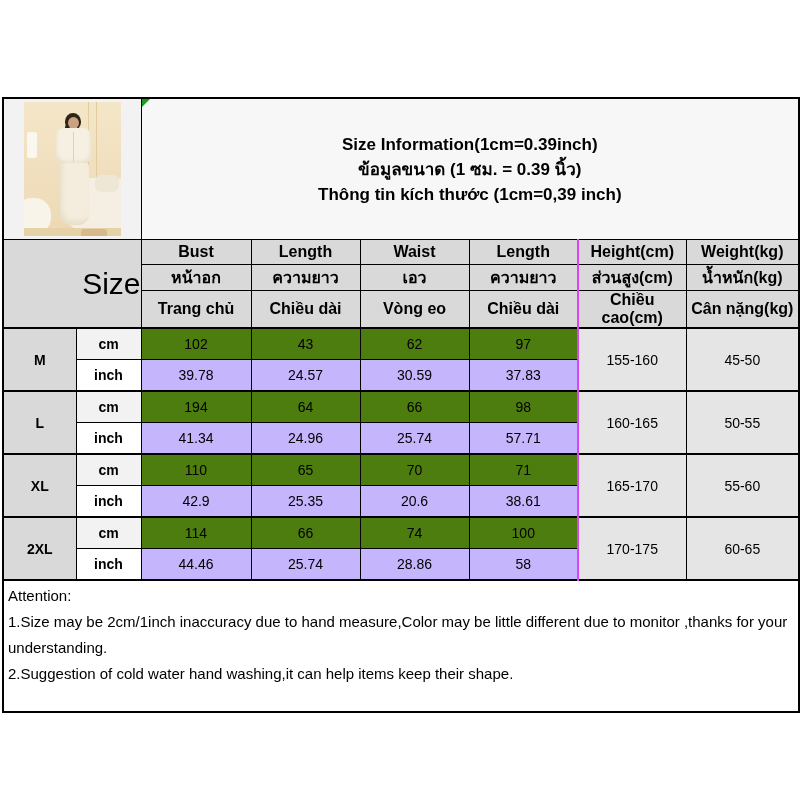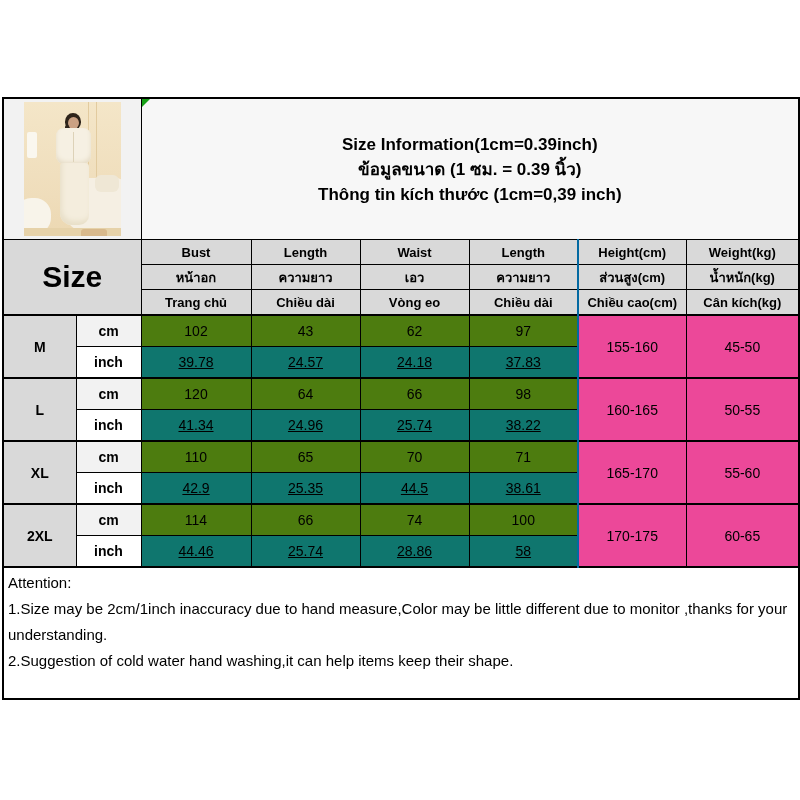--- a/index.html
+++ b/index.html
@@ -27,29 +27,29 @@
   tr.r-att td{height:126px;}
 
   
   td.photo-cell{background:#f2f2f2;}
   td.title-cell{background:#f7f7f7;position:relative;margin-top:10px;}
   .title-line{font-weight:bold;font-size:17px;line-height:25px;}
   .corner-marker{
     position:absolute;top:0;left:0;width:0;height:0;
     border-top:8px solid #17a017;border-right:8px solid transparent;
   }
-  td.corner-size{background:#d9d9d9;font-weight:bold;font-size:30px;}
-  td.hdr{background:#d9d9d9;font-weight:bold;font-size:13px;}
+  td.corner-size{background:#d9d9d9;font-weight:normal;font-size:30px;text-align:right;}
+  td.hdr{background:#d9d9d9;font-weight:bold;font-size:16px;}
   td.size-label{background:#d9d9d9;font-weight:bold;font-size:14px;}
   td.unit-cm{background:#f2f2f2;font-weight:bold;}
   td.unit-inch{background:#ffffff;font-weight:bold;text-align:center;}
   td.val-cm{background:#4d7c0f;}
-  td.val-inch{background:#0f766e;text-decoration:underline;}
-  td.val-merged{background:#ec4899;}
-  td.sep-l{border-left:2px solid #0369a1;}
+  td.val-inch{background:#c4b5fd;}
+  td.val-merged{background:#e5e5e5;}
+  td.sep-l{border-left:2px solid #d946ef;}
   tr.grp td{border-top:2px solid #000;}
 
   td.att-cell{
     background:#fff;text-align:left;vertical-align:top;
     padding:2px 4px;font-size:15px;line-height:26px;border-top:2px solid #000;
   }
 
   
   .photo-frame{
     position:relative;width:97px;height:134px;margin:0 auto;
@@ -130,74 +130,74 @@
       <td class="hdr">ความยาว</td>
       <td class="hdr sep-l">ส่วนสูง(cm)</td>
       <td class="hdr">น้ำหนัก(kg)</td>
     </tr>
     <tr class="r-head">
       <td class="hdr">Trang chủ</td>
       <td class="hdr">Chiều dài</td>
       <td class="hdr">Vòng eo</td>
       <td class="hdr">Chiều dài</td>
       <td class="hdr sep-l">Chiều cao(cm)</td>
-      <td class="hdr">Cân kích(kg)</td>
+      <td class="hdr">Cân nặng(kg)</td>
     </tr>
 
     <tr class="r-data grp">
       <td class="size-label" rowspan="2">M</td>
       <td class="unit-cm">cm</td>
       <td class="val-cm">102</td>
       <td class="val-cm">43</td>
       <td class="val-cm">62</td>
       <td class="val-cm">97</td>
       <td class="val-merged sep-l" rowspan="2">155-160</td>
       <td class="val-merged" rowspan="2">45-50</td>
     </tr>
     <tr class="r-data">
       <td class="unit-inch">inch</td>
       <td class="val-inch">39.78</td>
       <td class="val-inch">24.57</td>
-      <td class="val-inch">24.18</td>
+      <td class="val-inch">30.59</td>
       <td class="val-inch">37.83</td>
     </tr>
 
     <tr class="r-data grp">
       <td class="size-label" rowspan="2">L</td>
       <td class="unit-cm">cm</td>
-      <td class="val-cm">120</td>
+      <td class="val-cm">194</td>
       <td class="val-cm">64</td>
       <td class="val-cm">66</td>
       <td class="val-cm">98</td>
       <td class="val-merged sep-l" rowspan="2">160-165</td>
       <td class="val-merged" rowspan="2">50-55</td>
     </tr>
     <tr class="r-data">
       <td class="unit-inch">inch</td>
       <td class="val-inch">41.34</td>
       <td class="val-inch">24.96</td>
       <td class="val-inch">25.74</td>
-      <td class="val-inch">38.22</td>
+      <td class="val-inch">57.71</td>
     </tr>
 
     <tr class="r-data grp">
       <td class="size-label" rowspan="2">XL</td>
       <td class="unit-cm">cm</td>
       <td class="val-cm">110</td>
       <td class="val-cm">65</td>
       <td class="val-cm">70</td>
       <td class="val-cm">71</td>
       <td class="val-merged sep-l" rowspan="2">165-170</td>
       <td class="val-merged" rowspan="2">55-60</td>
     </tr>
     <tr class="r-data">
       <td class="unit-inch">inch</td>
       <td class="val-inch">42.9</td>
       <td class="val-inch">25.35</td>
-      <td class="val-inch">44.5</td>
+      <td class="val-inch">20.6</td>
       <td class="val-inch">38.61</td>
     </tr>
 
     <tr class="r-data grp">
       <td class="size-label" rowspan="2">2XL</td>
       <td class="unit-cm">cm</td>
       <td class="val-cm">114</td>
       <td class="val-cm">66</td>
       <td class="val-cm">74</td>
       <td class="val-cm">100</td>

